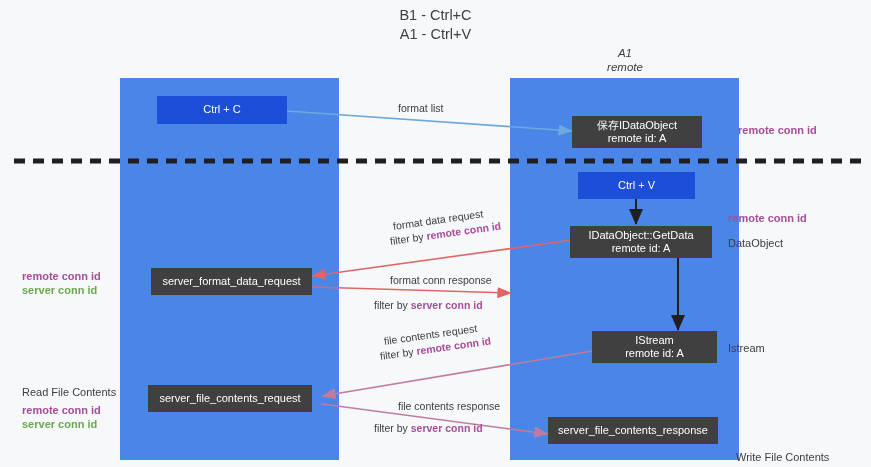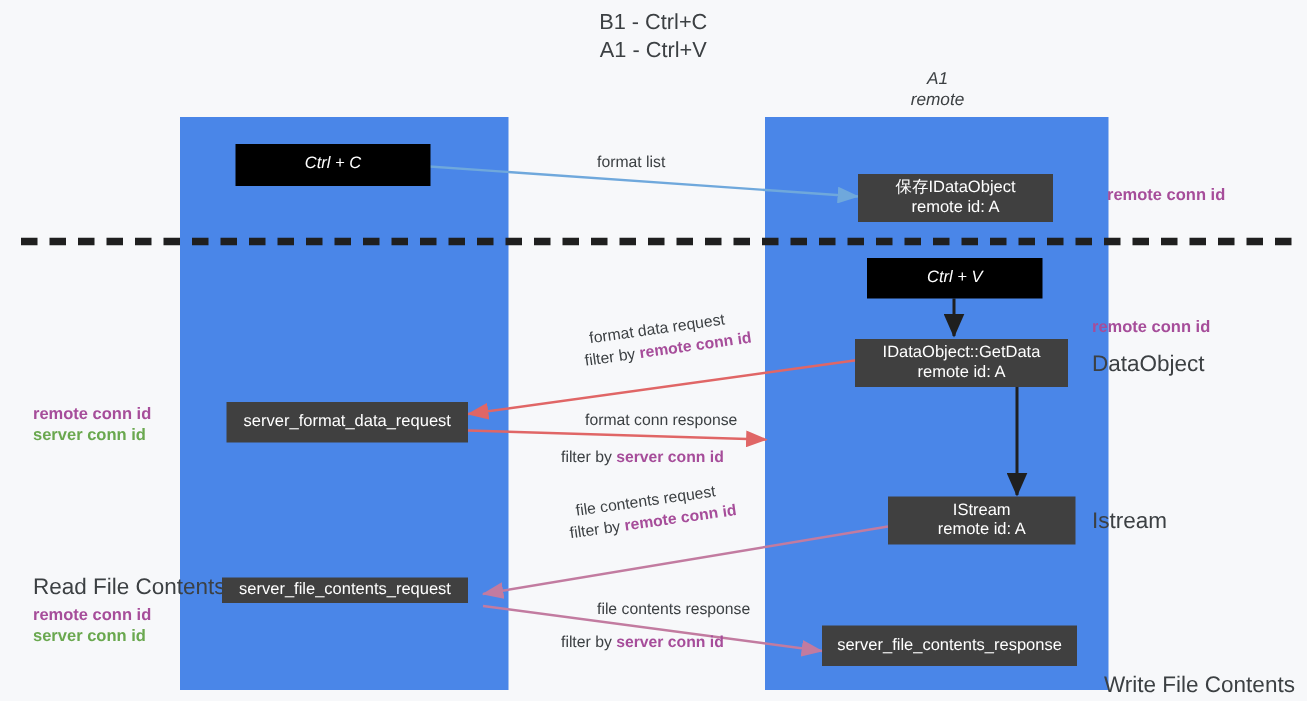--- a/index.html
+++ b/index.html
@@ -24,25 +24,25 @@
   .lane{
     position:absolute;background:#4a86e8;
   }
 
   .node{
     position:absolute;box-sizing:border-box;
     display:flex;align-items:center;justify-content:center;
     text-align:center;color:#ffffff;font-size:11px;line-height:13.5px;
     white-space:pre-line;padding:2px 4px;
   }
-  .node.green{background:#000000;font-style:italic;}
+  .node.green{background:#1d4ed8;}
   .node.orange{background:#404040;}
 
   .note{
-    position:absolute;font-size:15px;color:#3c4043;line-height:14px;
+    position:absolute;font-size:11px;color:#3c4043;line-height:14px;
     white-space:pre-line;
   }
   .purple{color:#a64d9a;}
   .green-t{color:#6aa84f;}
   .side-note{position:absolute;font-size:11px;line-height:14px;white-space:pre-line;font-weight:bold;}
 
   .edge-label{
     position:absolute;font-size:10.5px;color:#3c4043;line-height:14px;
     white-space:nowrap;
   }
@@ -106,21 +106,21 @@
 
   <div class="node orange" style="left:570px;top:226px;width:142px;height:32px;">IDataObject::GetData
 remote id: A</div>
 
   <div class="node orange" style="left:151px;top:268px;width:161px;height:27px;">server_format_data_request</div>
 
 
   <div class="node orange" style="left:592px;top:331px;width:125px;height:32px;">IStream
 remote id: A</div>
 
-  <div class="node orange" style="left:148px;top:385px;width:164px;height:17px;">server_file_contents_request</div>
+  <div class="node orange" style="left:148px;top:385px;width:164px;height:27px;">server_file_contents_request</div>
 
   <div class="node orange" style="left:548px;top:417px;width:170px;height:27px;">server_file_contents_response</div>
 
   <div class="edge-label" style="left:398px;top:101px;">format list</div>
 
   <div class="edge-label" style="left:392px;top:219px;transform:rotate(-8deg);transform-origin:left top;">format data request</div>
   <div class="edge-label" style="left:389px;top:234px;transform:rotate(-8deg);transform-origin:left top;">
     <span>filter by </span><b class="purple">remote conn id</b>
   </div>
 

